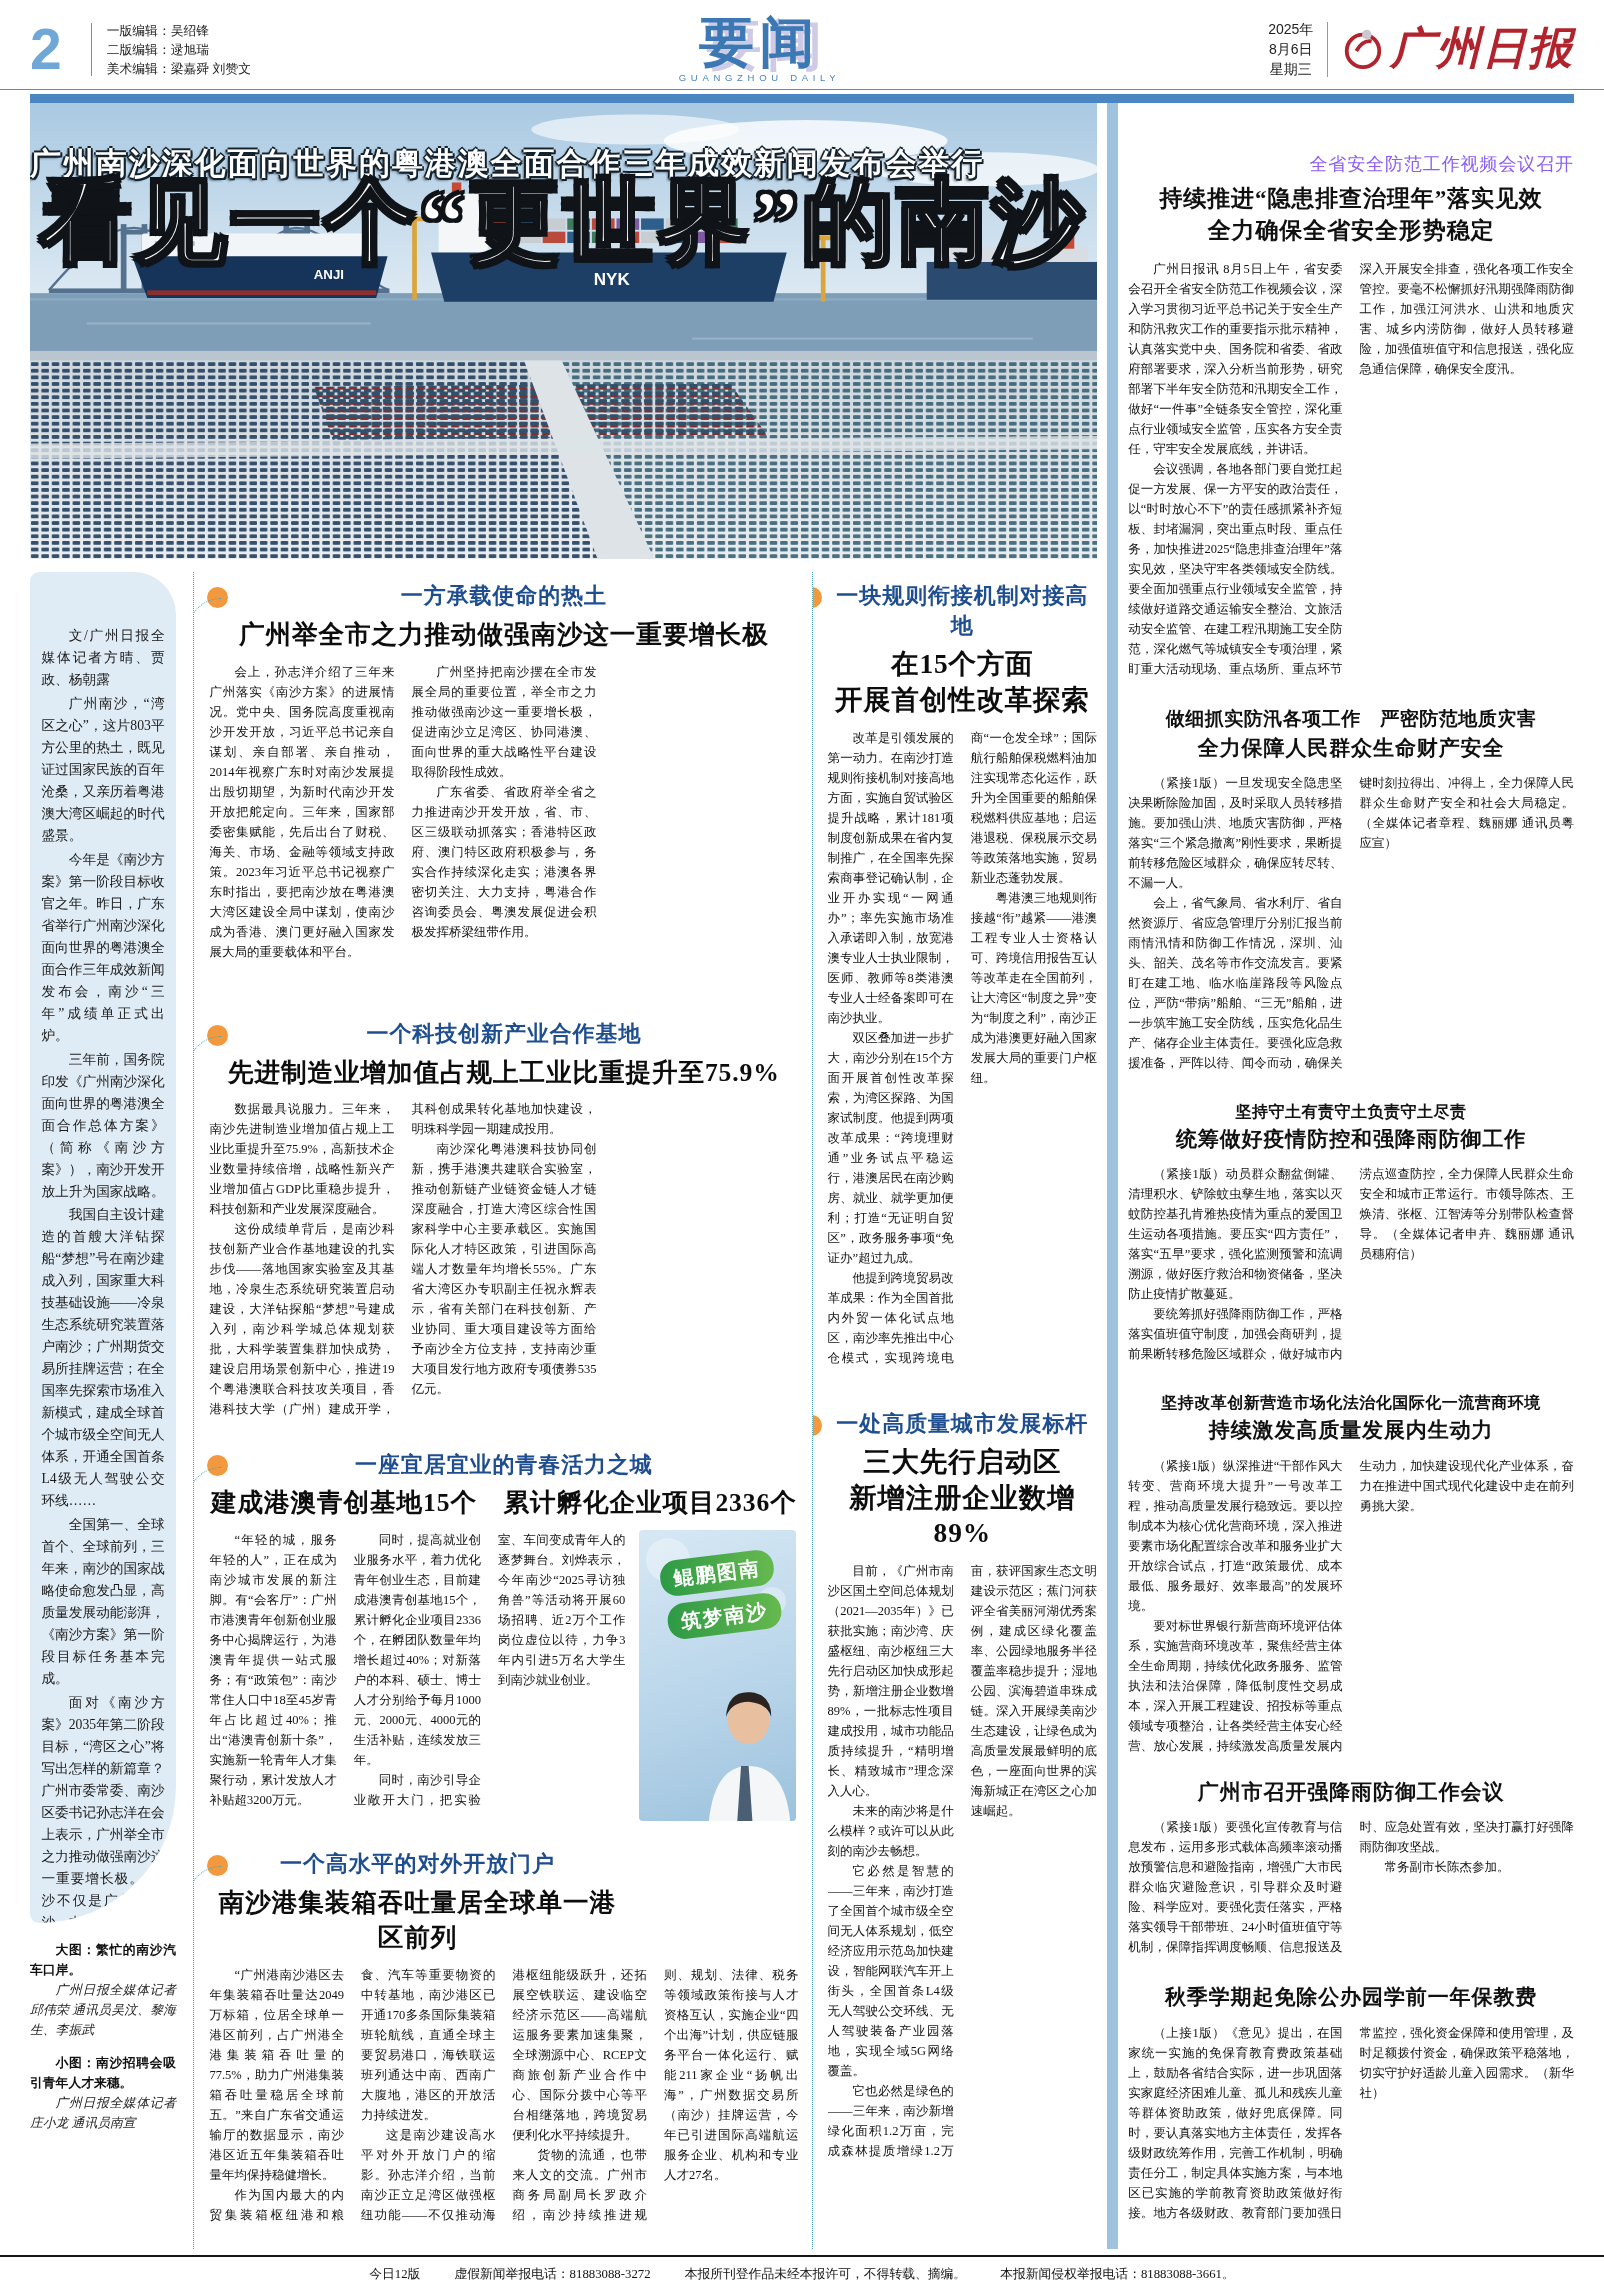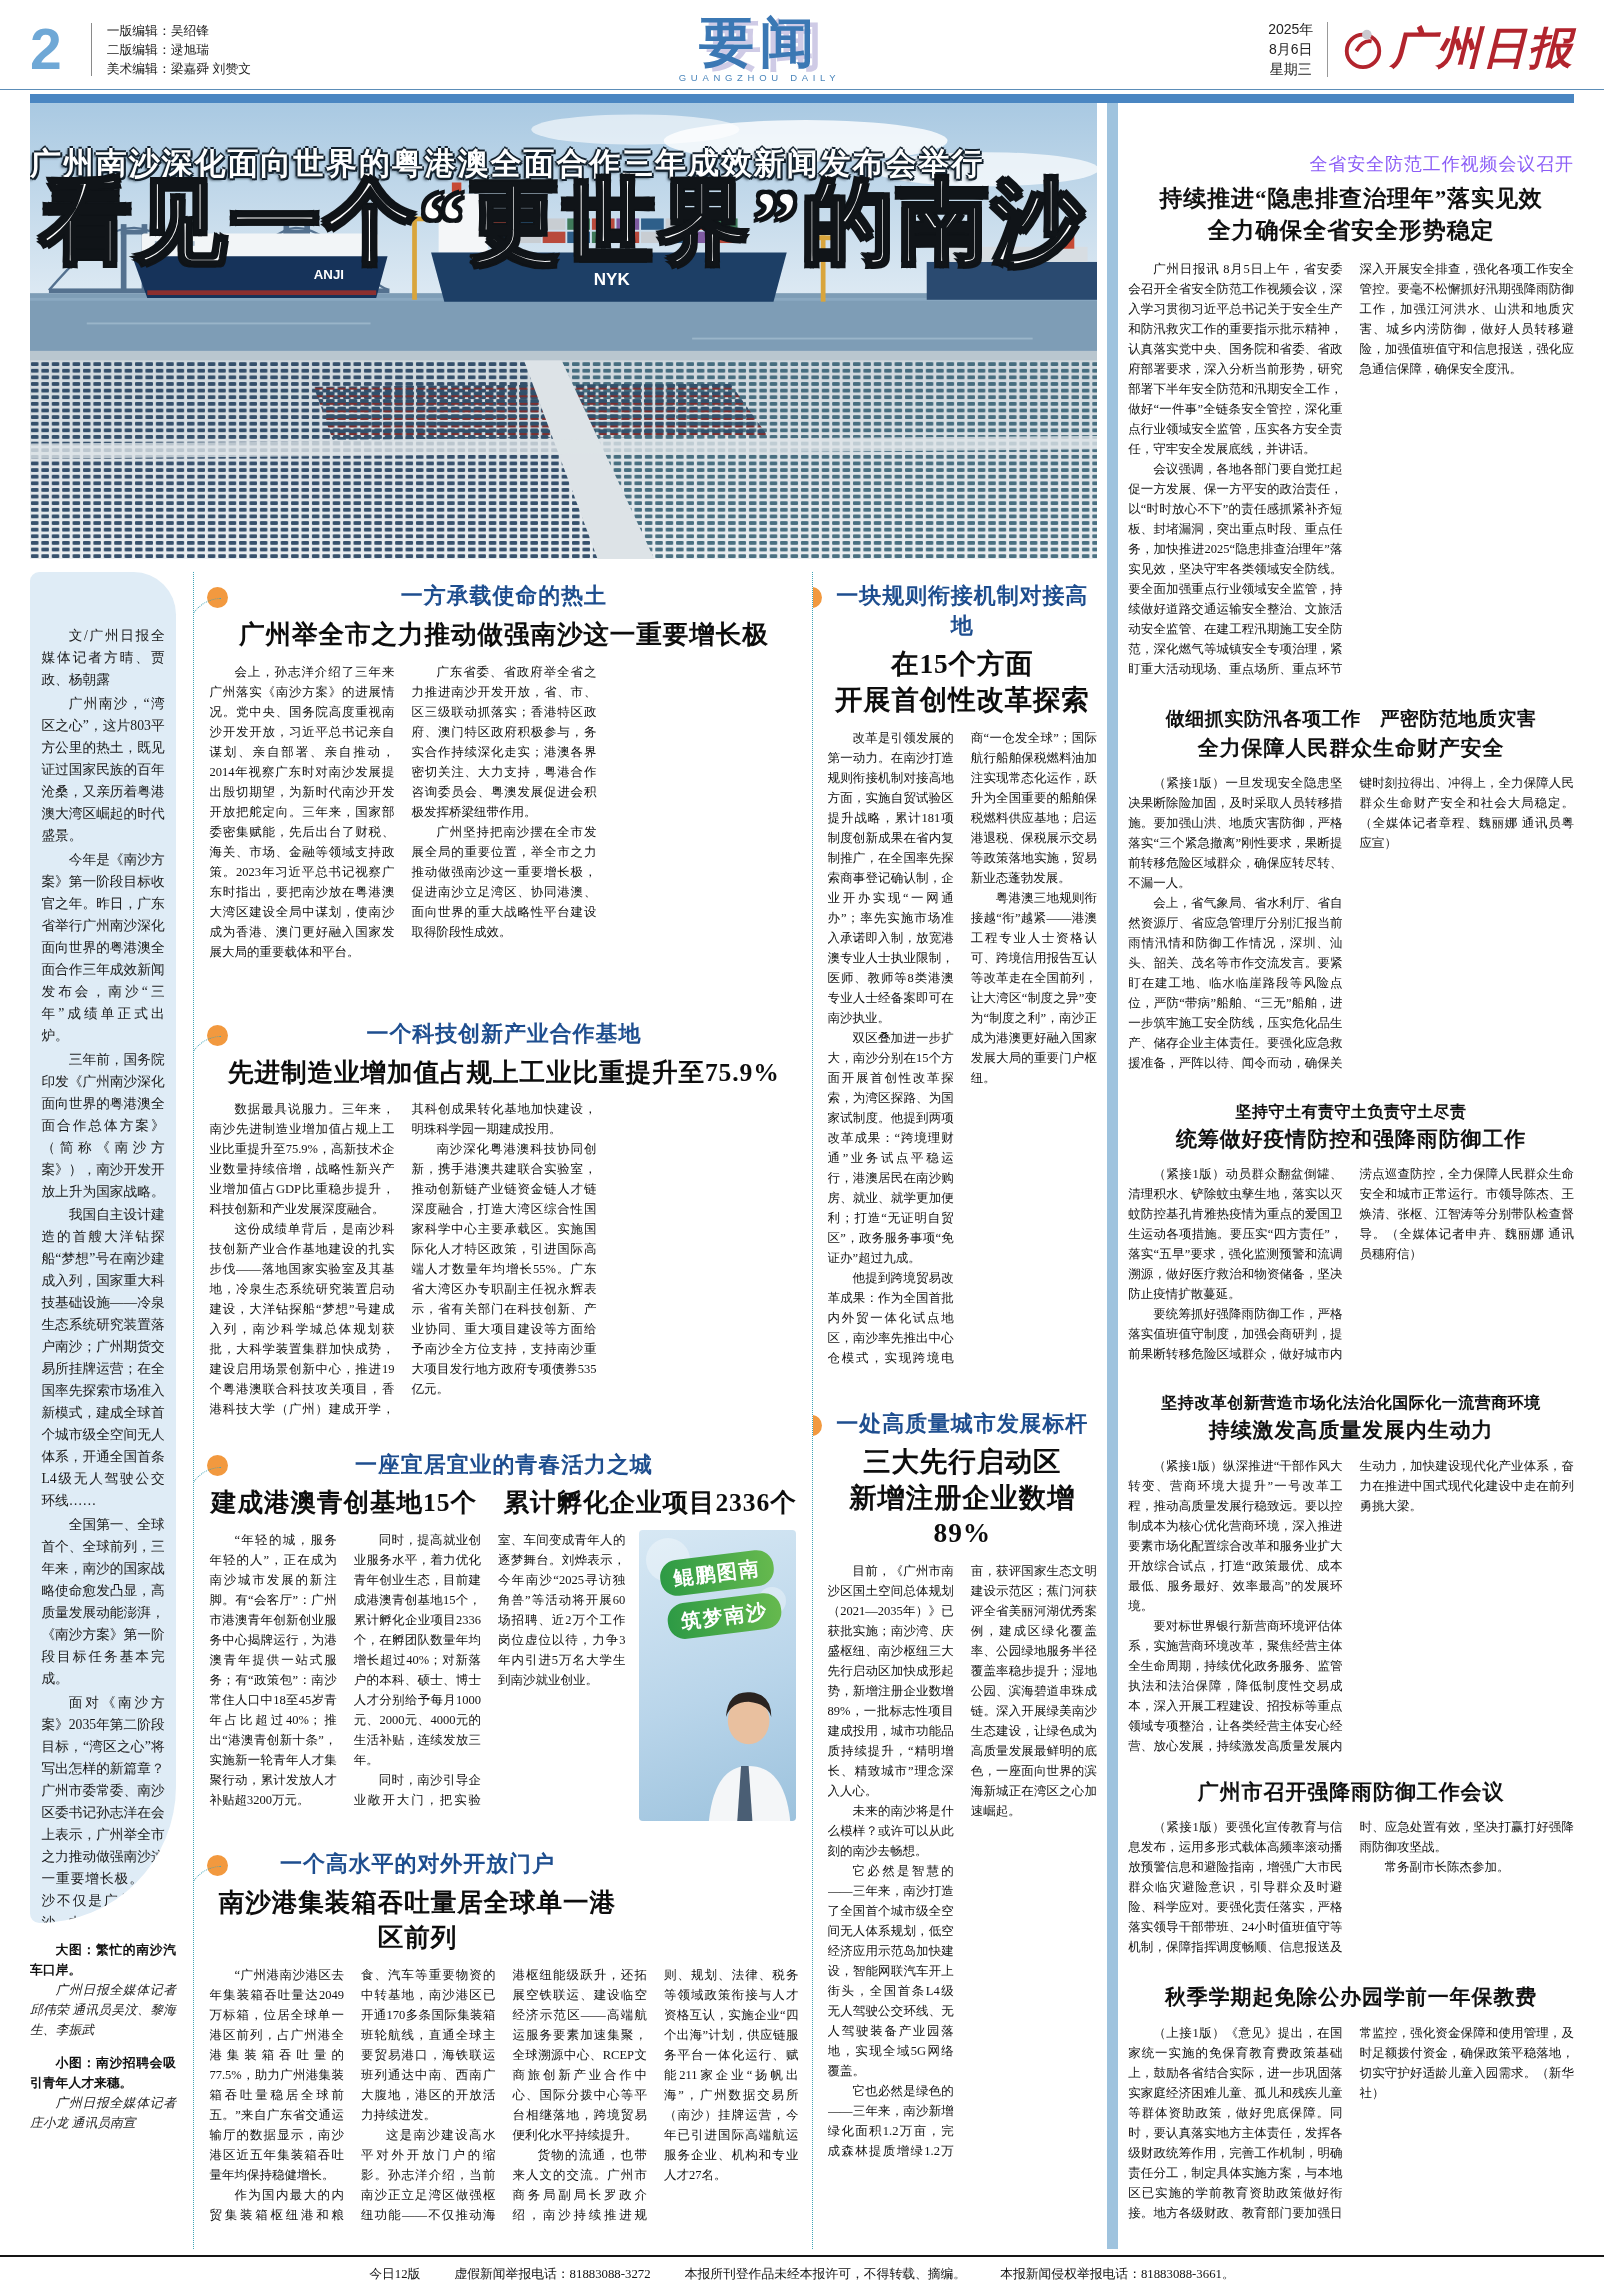--- a/index.html
+++ b/index.html
@@ -295,22 +295,22 @@
 
             <div class="sec">
               <div class="sec-head">
                 <span class="dot"></span>
                 <span class="arc"></span>
                 <div class="sec-kicker">一方承载使命的热土</div>
                 <div class="sec-title">广州举全市之力推动做强南沙这一重要增长极</div>
               </div>
               <div class="cols c3 s1-body">
                   <p>会上，孙志洋介绍了三年来广州落实《南沙方案》的进展情况。党中央、国务院高度重视南沙开发开放，习近平总书记亲自谋划、亲自部署、亲自推动，2014年视察广东时对南沙发展提出殷切期望，为新时代南沙开发开放把舵定向。三年来，国家部委密集赋能，先后出台了财税、海关、市场、金融等领域支持政策。2023年习近平总书记视察广东时指出，要把南沙放在粤港澳大湾区建设全局中谋划，使南沙成为香港、澳门更好融入国家发展大局的重要载体和平台。</p>
+                  <p>广州坚持把南沙摆在全市发展全局的重要位置，举全市之力推动做强南沙这一重要增长极，促进南沙立足湾区、协同港澳、面向世界的重大战略性平台建设取得阶段性成效。</p>
                   <p>广东省委、省政府举全省之力推进南沙开发开放，省、市、区三级联动抓落实；香港特区政府、澳门特区政府积极参与，务实合作持续深化走实；港澳各界密切关注、大力支持，粤港合作咨询委员会、粤澳发展促进会积极发挥桥梁纽带作用。</p>
-                  <p>广州坚持把南沙摆在全市发展全局的重要位置，举全市之力推动做强南沙这一重要增长极，促进南沙立足湾区、协同港澳、面向世界的重大战略性平台建设取得阶段性成效。</p>
                 </div>
             </div>
 
             <div class="sec">
               <div class="sec-head">
                 <span class="dot"></span>
                 <span class="arc"></span>
                 <div class="sec-kicker">一个科技创新产业合作基地</div>
                 <div class="sec-title">先进制造业增加值占规上工业比重提升至75.9%</div>
               </div>

